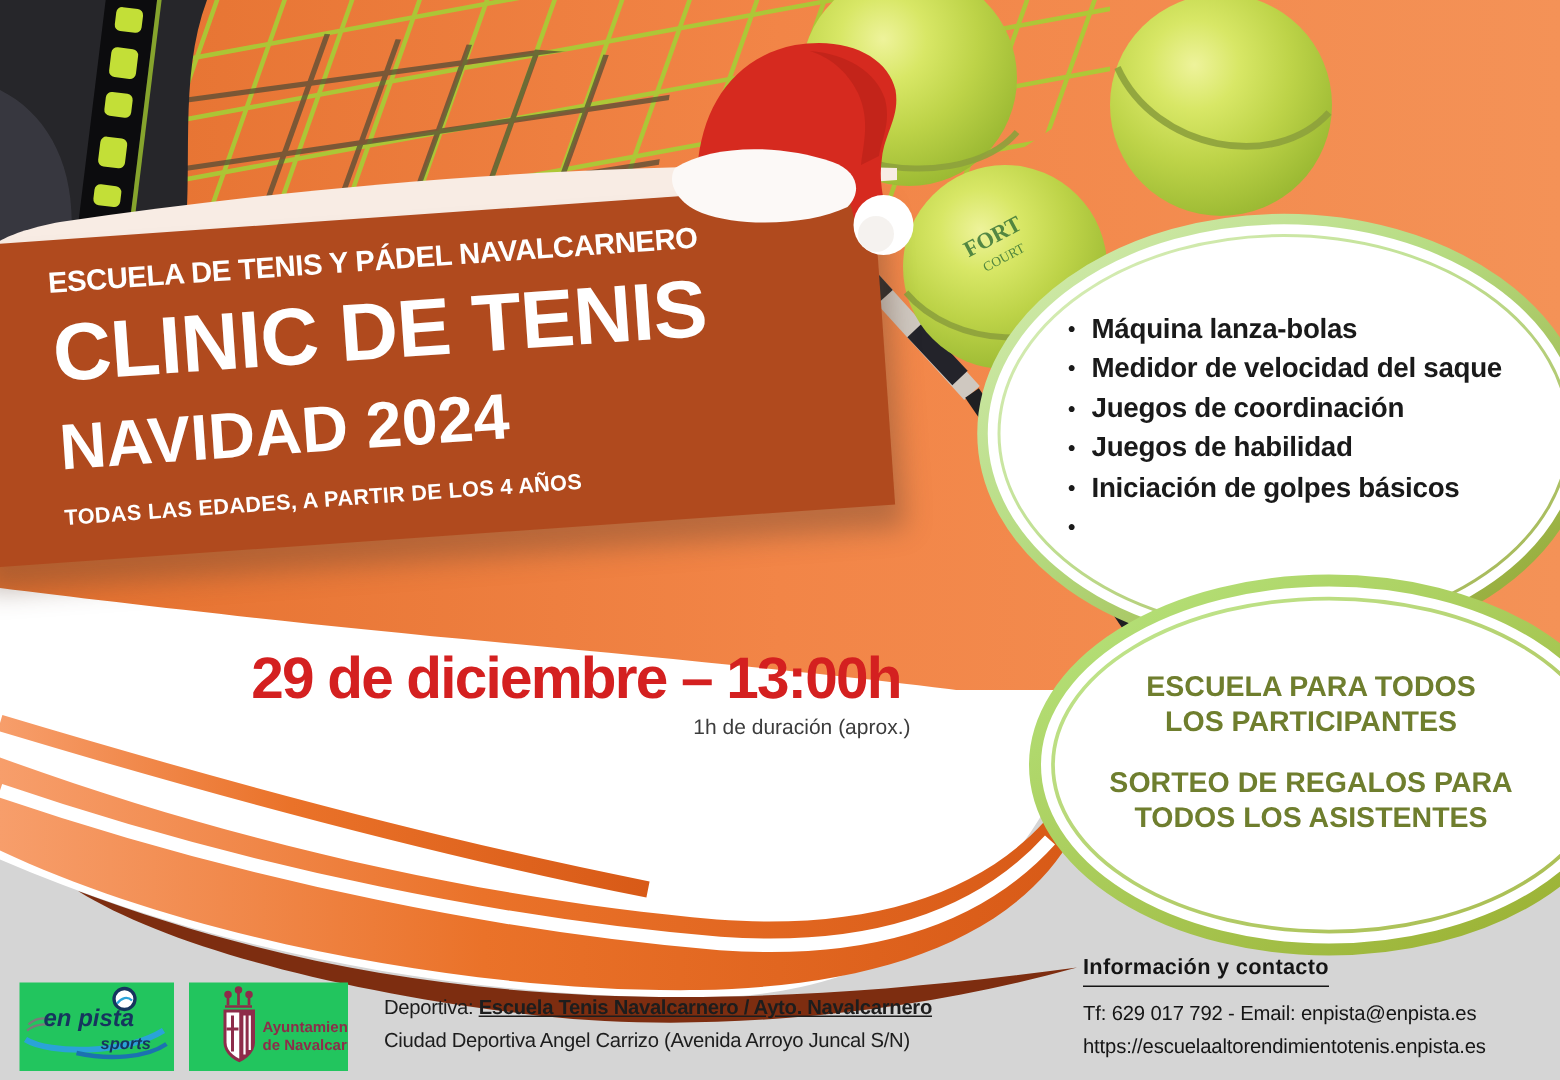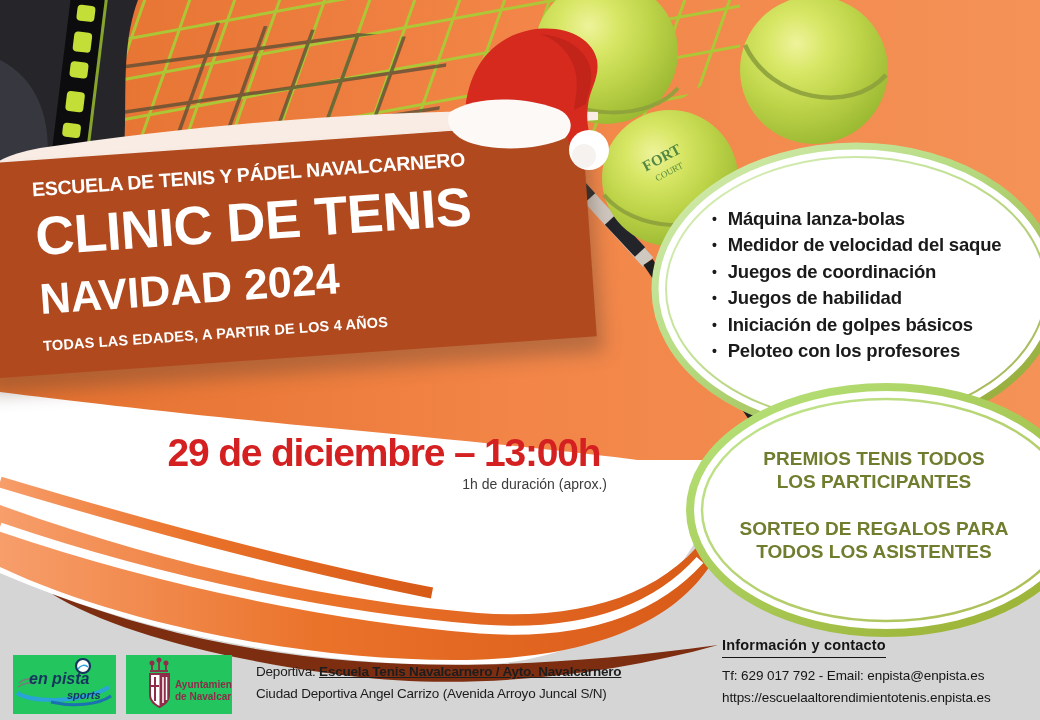--- a/index.html
+++ b/index.html
@@ -38,21 +38,21 @@
   .date-line { left:104px; top:431px; width:560px; text-align:center;
                font-size:39px; font-weight:700; color:#d42020; letter-spacing:-1.2px; white-space:nowrap; }
   .duration  { left:300px; top:476px; width:307px; text-align:right;
                font-size:14px; color:#3c3c3c; }
   .entrada   { left:96px; top:514px; width:576px; text-align:center;
                font-size:20px; font-weight:700; color:#141414; word-spacing:2px; white-space:nowrap; }
 
   
   .premios { left:714px; top:447px; width:320px; text-align:center;
              color:#6f7e2e; font-size:19px; font-weight:700; line-height:23px; }
-  .premios .block + .block { margin-top:24px; }
+  .premios .block + .block { margin-top:18px; }
 
   
   .logo-box { position:absolute; top:655px; height:59px; background:#22c55e; z-index:4; }
   #logo-enpista { left:13px;  width:103px; }
   #logo-ayto    { left:126px; width:106px; }
 
   .organiza { left:256px; top:661px; font-size:13.5px; letter-spacing:-.2px;
               color:#1d1d1d; line-height:22px; white-space:nowrap; }
   .organiza b { font-weight:700;text-decoration:underline; }
 
@@ -224,30 +224,29 @@
     <div class="activity">
         <span class="dot">•</span>
         <span>Juegos de habilidad</span>
       </div>
     <div class="activity">
         <span class="dot">•</span>
         <span>Iniciación de golpes básicos</span>
       </div>
     <div class="activity">
         <span class="dot">•</span>
-        <span>Peloteo con los profesores</span>
       </div>
   </div>
 
   <div class="txt date-line">29 de diciembre – 13:00h</div>
   <div class="txt duration">1h de duración (aprox.)</div>
 
   <div class="txt premios">
     <div class="block">
-      <div>PREMIOS TENIS TODOS</div>
+      <div>ESCUELA PARA TODOS</div>
       <div>LOS PARTICIPANTES</div>
     </div>
     <div class="block">
       <div>SORTEO DE REGALOS PARA</div>
       <div>TODOS LOS ASISTENTES</div>
     </div>
   </div>
 
   <div class="logo-box" id="logo-enpista">
     <svg width="103" height="59" viewBox="0 0 103 59">

